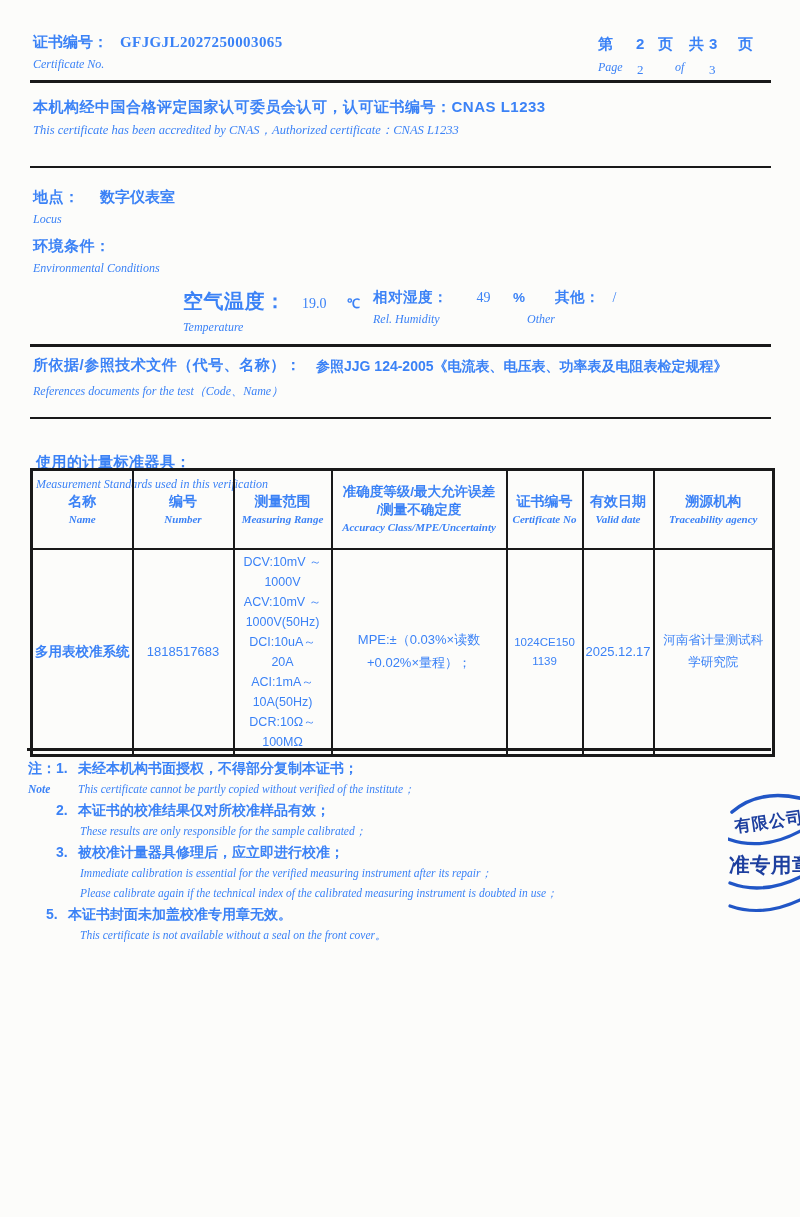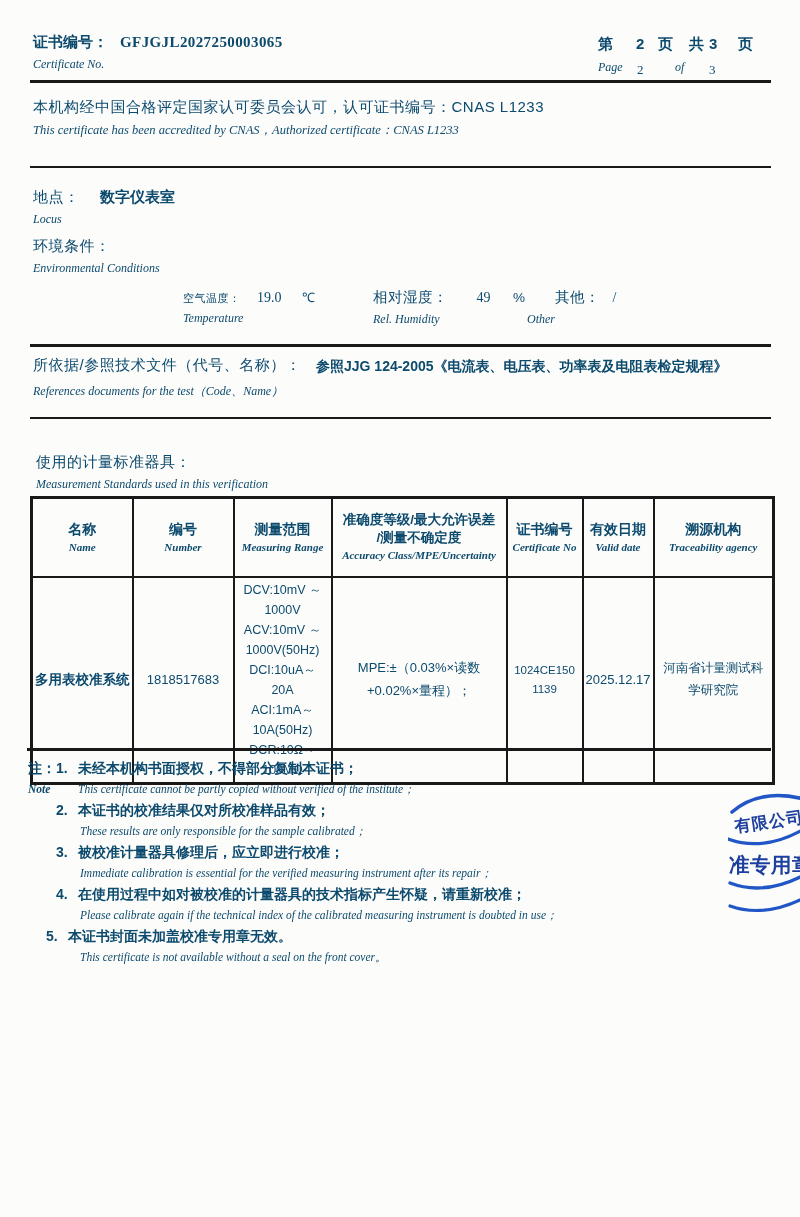--- a/index.html
+++ b/index.html
@@ -1,36 +1,36 @@
 <!DOCTYPE html>
 <html><head>
 <meta charset="utf-8">
 <style>
   * { margin:0; padding:0; box-sizing:border-box; }
   html,body { background:#e8e8e8; }
   .page {
     position:relative; width:800px; height:1217px; margin:0 auto;
-    background:#fcfcfa; color:#0c4a6e; overflow:hidden;
+    background:#fcfcfa; color:#3b82f6; overflow:hidden;
     font-family:"Liberation Sans", sans-serif;
   }
   .abs { position:absolute; }
   .en { font-family:"Liberation Serif", serif; font-style:italic; font-weight:400; }
   .rule { position:absolute; background:#191919; }
 
   
   .cert-label { font-size:15px; font-weight:700; }
   .cert-no { font-family:"Liberation Serif", serif; font-weight:700; font-size:15px; letter-spacing:.4px; margin-left:12px; }
   .sub-en { font-size:12px; margin-top:5px; }
   .pgwrap span { position:absolute; white-space:nowrap; }
   .pg-zh { font-size:15px; font-weight:700; }
   .pg-en { font-size:12px; }
   .pg-n { font-size:13px; font-family:"Liberation Serif", serif; }
 
   
-  .lbl-zh { font-size:15px; font-weight:400; letter-spacing:.5px; }
+  .lbl-zh { font-size:15px; font-weight:700; letter-spacing:.5px; }
   .val-zh { font-size:15px; font-weight:700; }
   .env-val { font-size:14px; font-weight:400; font-family:"Liberation Serif", serif; }
 
   
   table.std { border-collapse:collapse; table-layout:fixed; width:742px; }
   table.std, table.std th, table.std td { border:2px solid #191919; }
   table.std { border-width:3px; }
   table.std th { height:79px; vertical-align:middle; text-align:center; padding:2px; }
   table.std td { height:171px; vertical-align:middle; text-align:center; padding:2px; }
   .th-zh { font-size:14px; font-weight:700; line-height:1.3; white-space:pre-line; }
@@ -94,21 +94,21 @@
   <div class="abs" style="left:33px; top:188px;">
     <div>
       <span class="lbl-zh">地点：</span>
       <span class="val-zh" style="margin-left:16px;">数字仪表室</span>
     </div>
     <div class="sub-en en">Locus</div>
   </div>
 
   <div class="abs" style="left:183px; top:288px;">
     <div>
-      <span class="lbl-zh" style="font-size:11px;">空气温度：</span>
+      <span class="lbl-zh" style="font-size:20px;">空气温度：</span>
       <span class="env-val" style="margin-left:12px;">19.0</span>
       <span class="lbl-zh" style="font-size:13px; margin-left:16px;">℃</span>
     </div>
     <div class="sub-en en">Temperature</div>
   </div>
 
   <div class="abs" style="left:373px; top:288px;">
     <div>
       <span class="lbl-zh" style="font-size:14.5px;">相对湿度：</span>
       <span class="env-val" style="margin-left:24px;">49</span>
@@ -133,21 +133,21 @@
   </div>
   <div class="abs val-zh" style="left:316px; top:356px; width:430px; font-size:14px; line-height:1.5;">参照JJG 124-2005《电流表、电压表、功率表及电阻表检定规程》</div>
 
   <div class="rule" style="left:30px; top:417px; width:741px; height:2px;"></div>
 
   <div class="abs" style="left:36px; top:453px;">
     <div class="lbl-zh">使用的计量标准器具：</div>
     <div class="sub-en en">Measurement Standards used in this verification</div>
   </div>
 
-  <table class="std abs" style="left:30px; top:496px;">
+  <table class="std abs" style="left:30px; top:468px;">
     <colgroup>
       <col style="width:101px">
         <col style="width:101px">
         <col style="width:98px">
         <col style="width:175px">
       <col style="width:76px">
         <col style="width:71px">
         <col style="width:120px">
     </colgroup>
     <thead>
@@ -228,23 +228,20 @@
     <div>
       <div class="note-zh-line">
         <span class="gut"></span><span class="num">3.</span><span>被校准计量器具修理后，应立即进行校准；</span>
       </div>
       <div class="note-en-line">
         <span class="en-ind"></span><span>Immediate calibration is essential for the verified measuring instrument after its repair；</span>
       </div>
     </div>
 
     <div>
-      <div class="note-zh-line">
-        <span class="gut"></span><span class="num">4.</span><span>在使用过程中如对被校准的计量器具的技术指标产生怀疑，请重新校准；</span>
-      </div>
       <div class="note-en-line">
         <span class="en-ind"></span><span>Please calibrate again if the technical index of the calibrated measuring instrument is doubted in use；</span>
       </div>
     </div>
 
     <div>
       <div class="note-zh-line">
         <span class="gut" style="width:18px;"></span><span class="num">5.</span><span>本证书封面未加盖校准专用章无效。</span>
       </div>
       <div class="note-en-line">

